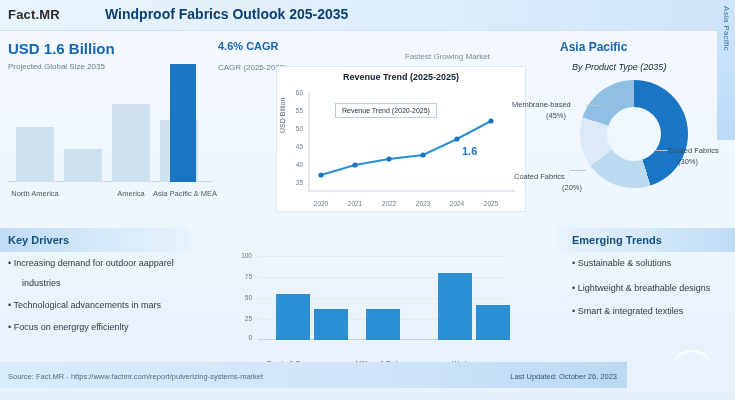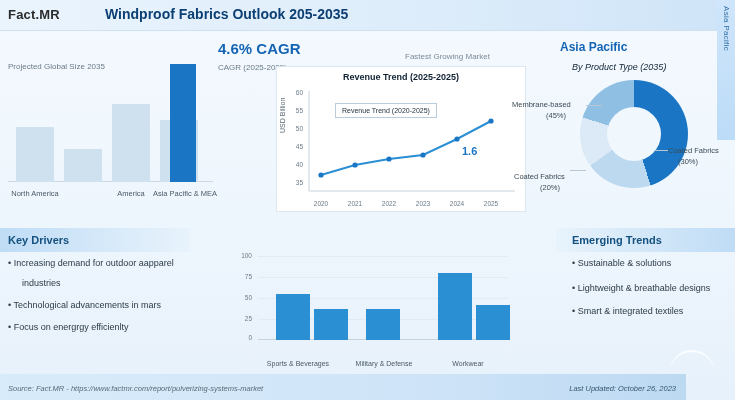--- a/index.html
+++ b/index.html
@@ -32,21 +32,21 @@
   
   .kpi-title{position:absolute;left:8px;top:40px;font-size:15px;font-weight:bold;color:#1565b5;}
   .kpi-sub{position:absolute;left:8px;top:62px;font-size:8px;color:#6b7b88;}
   
   .regionchart{position:absolute;left:8px;top:72px;width:210px;height:128px;}
   .rbar{position:absolute;bottom:18px;width:38px;background:#cfe0ee;}
   .rbar.hl{background:#1a76c4;}
   .rlab{position:absolute;bottom:2px;font-size:7.5px;color:#4a5a66;text-align:center;width:62px;margin-top:22px;}
   .axisline{position:absolute;left:0;bottom:18px;width:205px;height:1px;background:#cdd8e1;}
   
-  .cagr{position:absolute;left:218px;top:40px;font-size:15px;font-weight:bold;color:#1565b5;}
+  .cagr{position:absolute;left:218px;top:40px;font-size:11px;font-weight:bold;color:#1565b5;}
   .cagr-sub{position:absolute;left:218px;top:63px;font-size:8px;color:#6b7b88;}
   .fastest{position:absolute;left:405px;top:52px;font-size:8px;color:#7b8a96;}
   
   .linepanel{
     position:absolute;left:240px;top:66px;width:248px;height:144px;
     background:#ffffff;border:1px solid #dde7ef;margin-left:36px;
   }
   .lp-title{position:absolute;left:0;top:5px;width:248px;text-align:center;font-size:9px;font-weight:bold;color:#123;}
   .lp-ylab{
     position:absolute;left:2px;top:66px;font-size:7px;color:#5a6a76;
@@ -78,41 +78,42 @@
   .bullet{position:absolute;font-size:9px;color:#2c3b46;}
   
   .msa-title{position:absolute;left:238px;top:238px;font-size:10px;font-weight:bold;color:#14517f;}
   .msachart{position:absolute;left:240px;top:254px;width:270px;height:100px;}
   .mbar{position:absolute;bottom:14px;width:34px;background:#2b8fd4;}
   .mlab{position:absolute;bottom:-14px;font-size:7px;color:#4a5a66;text-align:center;width:76px;line-height:1.2;}
   .mytick{position:absolute;left:-2px;font-size:6.5px;color:#6b7b88;width:14px;text-align:right;}
   .mgrid{position:absolute;left:18px;width:250px;height:1px;background:#e3ebf1;}
   .maxis{position:absolute;left:18px;bottom:14px;width:250px;height:1px;background:#c6d3dd;}
   
-  .footer{position:absolute;left:0;bottom:0;width:686px;height:26px;background:linear-gradient(90deg,#d8ebfa,#cfe4f8 60%,#bcd9f2);font-style:italic;}
+  .footer{position:absolute;left:0;bottom:12px;width:627px;height:26px;background:linear-gradient(90deg,#d8ebfa,#cfe4f8 60%,#bcd9f2);}
   .src{position:absolute;left:8px;bottom:7px;font-size:7.5px;color:#5a6a76;}
   .upd{position:absolute;right:10px;bottom:7px;font-size:7.5px;color:#35566f;}
   .swoosh{
     position:absolute;right:20px;bottom:26px;width:46px;height:22px;
     border-top:2px solid #ffffff;border-radius:50%/100% 100% 0 0;opacity:.85;
   }
 </style>
 </head>
 <body>
 
 <div class="page">
 
   <div class="header">
     <div class="brand">Fact.MR</div>
     <div class="headline">Windproof Fabrics Outlook 205-2035</div>
   </div>
   <div class="vtab">
     <span>Asia Pacific</span>
   </div>
 
+  <div class="kpi-title">USD 1.6 Billion</div>
   <div class="kpi-sub">Projected Global Size 2035</div>
 
   <div class="regionchart">
     <div class="axisline"></div>
     <div class="rbar" style="left:8px;height:55px;"></div>
     <div class="rbar" style="left:56px;height:33px;"></div>
     <div class="rbar" style="left:104px;height:78px;"></div>
     <div class="rbar" style="left:152px;height:62px;"></div>
     <div class="rbar hl" style="left:162px;width:26px;height:118px;"></div>
     <div class="rlab" style="left:-4px;">North America</div>
@@ -166,21 +167,21 @@
   </div>
   <div class="d-lab" style="left:512px;top:100px;">Membrane-based</div>
   <div class="d-lab" style="left:546px;top:111px;">(45%)</div>
   <div class="d-line" style="left:586px;top:105px;width:16px;"></div>
 
   <div class="d-lab" style="left:668px;top:146px;">Coated Fabrics</div>
   <div class="d-lab" style="left:678px;top:157px;">(30%)</div>
   <div class="d-line" style="left:654px;top:150px;width:14px;"></div>
 
   <div class="d-lab" style="left:514px;top:172px;">Coated Fabrics</div>
-  <div class="d-lab" style="left:540px;top:183px;">(20%)</div>
+  <div class="d-lab" style="left:562px;top:183px;">(20%)</div>
   <div class="d-line" style="left:570px;top:170px;width:16px;"></div>
 
   <div class="bandL"></div>
   <div class="bandR"></div>
   <div class="kd-title">Key Drivers</div>
   <div class="et-title">Emerging Trends</div>
 
   <div class="bullet" style="left:8px;top:258px;">• Increasing demand for outdoor aapparel</div>
   <div class="bullet" style="left:22px;top:278px;">industries</div>
   <div class="bullet" style="left:8px;top:322px;">• Focus on energrgy efficienlty</div>

